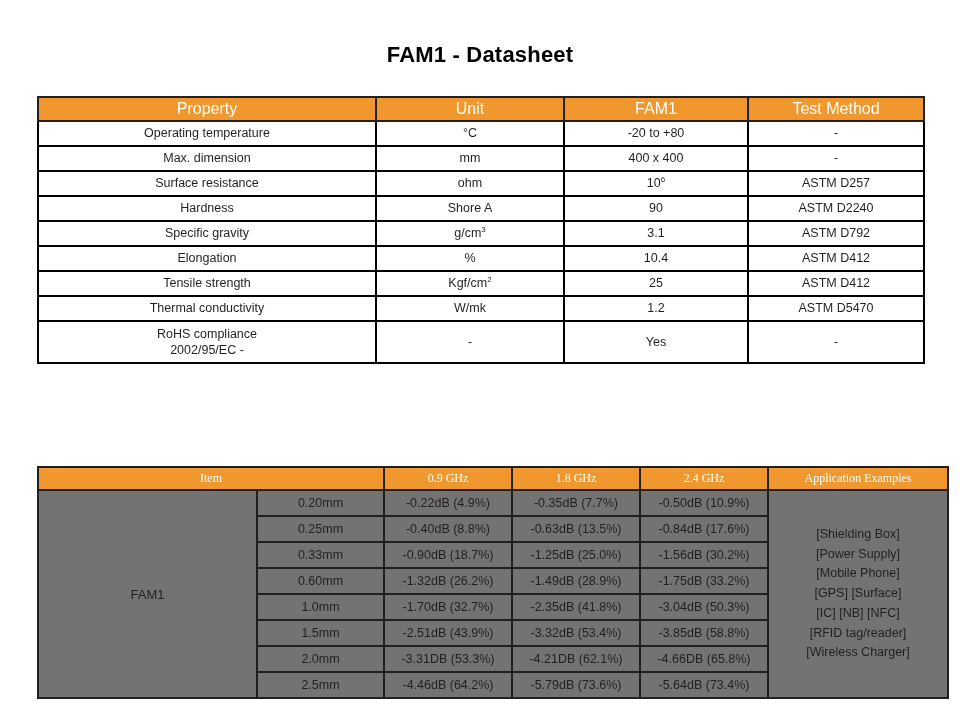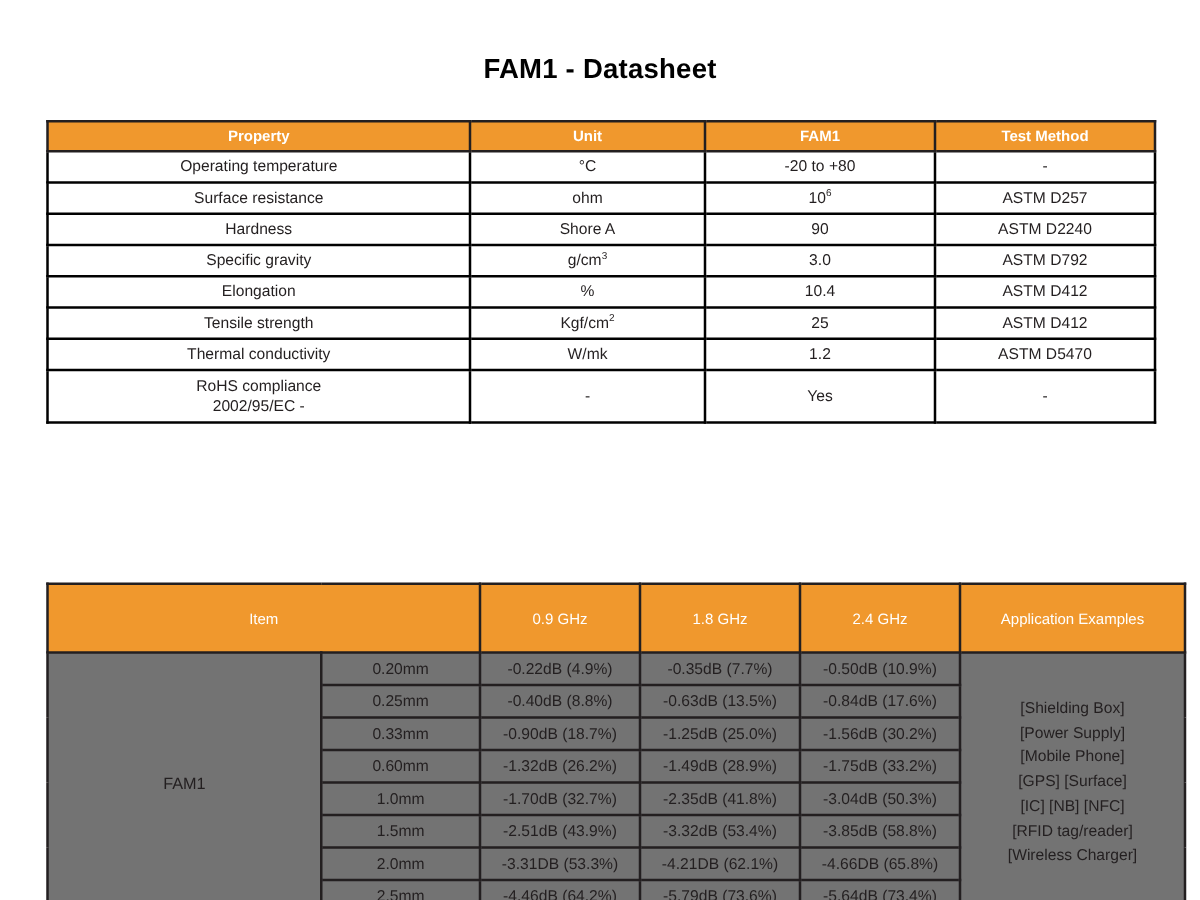--- a/index.html
+++ b/index.html
@@ -46,22 +46,22 @@
     border: 2px solid #231f20;
   }
   .spec-table col.c-prop   { width: 338px; }
   .spec-table col.c-unit   { width: 188px; }
   .spec-table col.c-fam    { width: 184px; }
   .spec-table col.c-test   { width: 176px; }
 
   .spec-table th {
     background: #f0982d;
     color: #ffffff;
-    font-size: 12px;
-    font-weight: bold;
+    font-size: 16px;
+    font-weight: normal;
     height: 22px;
     text-align: center;
     border: 2px solid #231f20;
     padding: 0;
   }
   .spec-table td {
     border: 2px solid #000000;
     text-align: center;
     font-size: 12.5px;
     height: 21px;
@@ -93,21 +93,22 @@
   .atten-table col.c-app    { width: 180px; }
 
   .atten-table th {
     background: #f0982d;
     color: #ffffff;
     font-size: 12px;
     font-weight: normal;
     height: 21px;
     text-align: center;
     border: 2px solid #231f20;
-    padding: 16px;
+    padding: 0;
+    font-family: Liberation Serif, serif;
   }
   .atten-table td {
     border: 2px solid #231f20;
     text-align: center;
     font-size: 12.5px;
     height: 22px;
     padding: 1px 2px;
     background: #737373;
   }
   .atten-table td.item-label {
@@ -143,35 +144,41 @@
       </tr>
     </thead>
     <tbody>
       <tr>
         <td>Operating temperature</td>
         <td>°C</td>
         <td>-20 to +80</td>
         <td>-</td>
       </tr>
       <tr>
+        <td>Max. dimension</td>
+        <td>mm</td>
+        <td>400 x 400</td>
+        <td>-</td>
+      </tr>
+      <tr>
         <td>Surface resistance</td>
         <td>ohm</td>
         <td><span>10</span><sup>6</sup></td>
         <td>ASTM D257</td>
       </tr>
       <tr>
         <td>Hardness</td>
         <td>Shore A</td>
         <td>90</td>
         <td>ASTM D2240</td>
       </tr>
       <tr>
         <td>Specific gravity</td>
         <td><span>g/cm</span><sup>3</sup></td>
-        <td>3.0</td>
+        <td>3.1</td>
         <td>ASTM D792</td>
       </tr>
       <tr>
         <td>Elongation</td>
         <td>%</td>
         <td>10.4</td>
         <td>ASTM D412</td>
       </tr>
       <tr>
         <td>Tensile strength</td>

